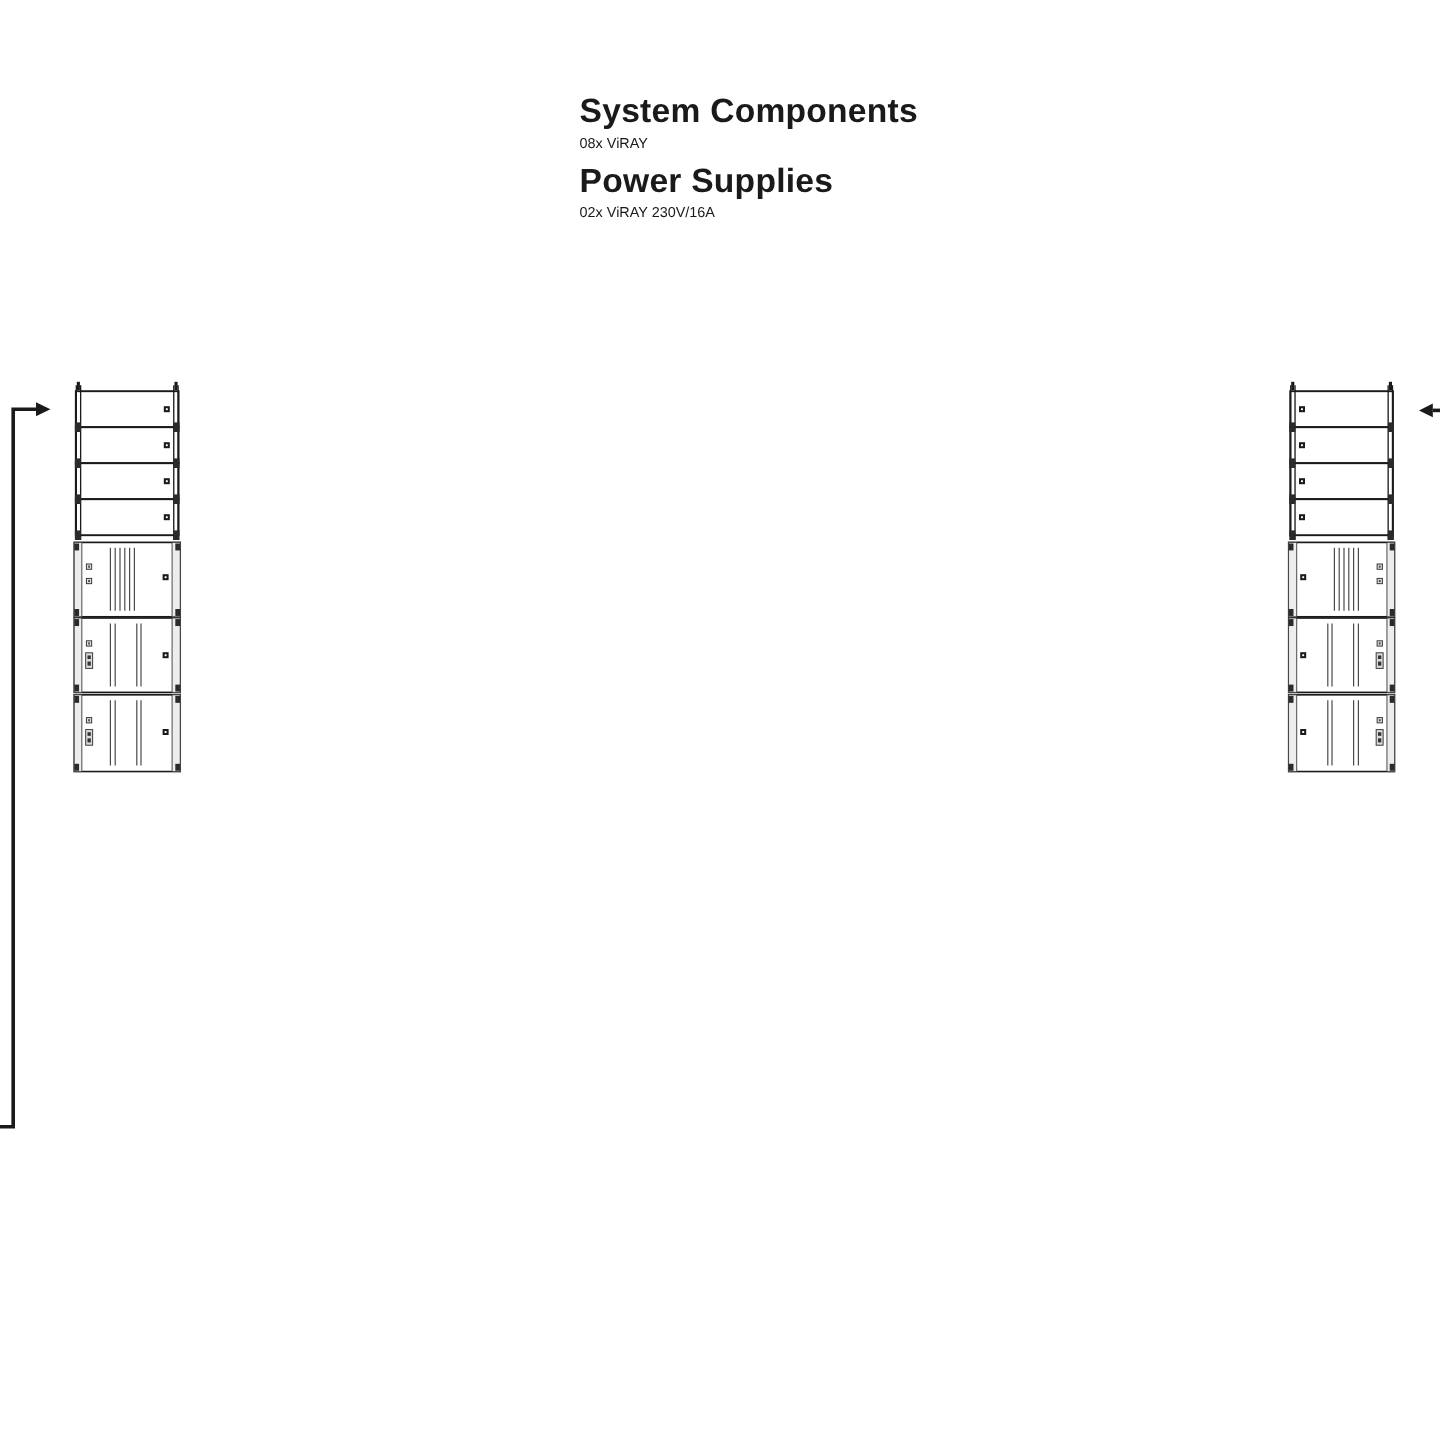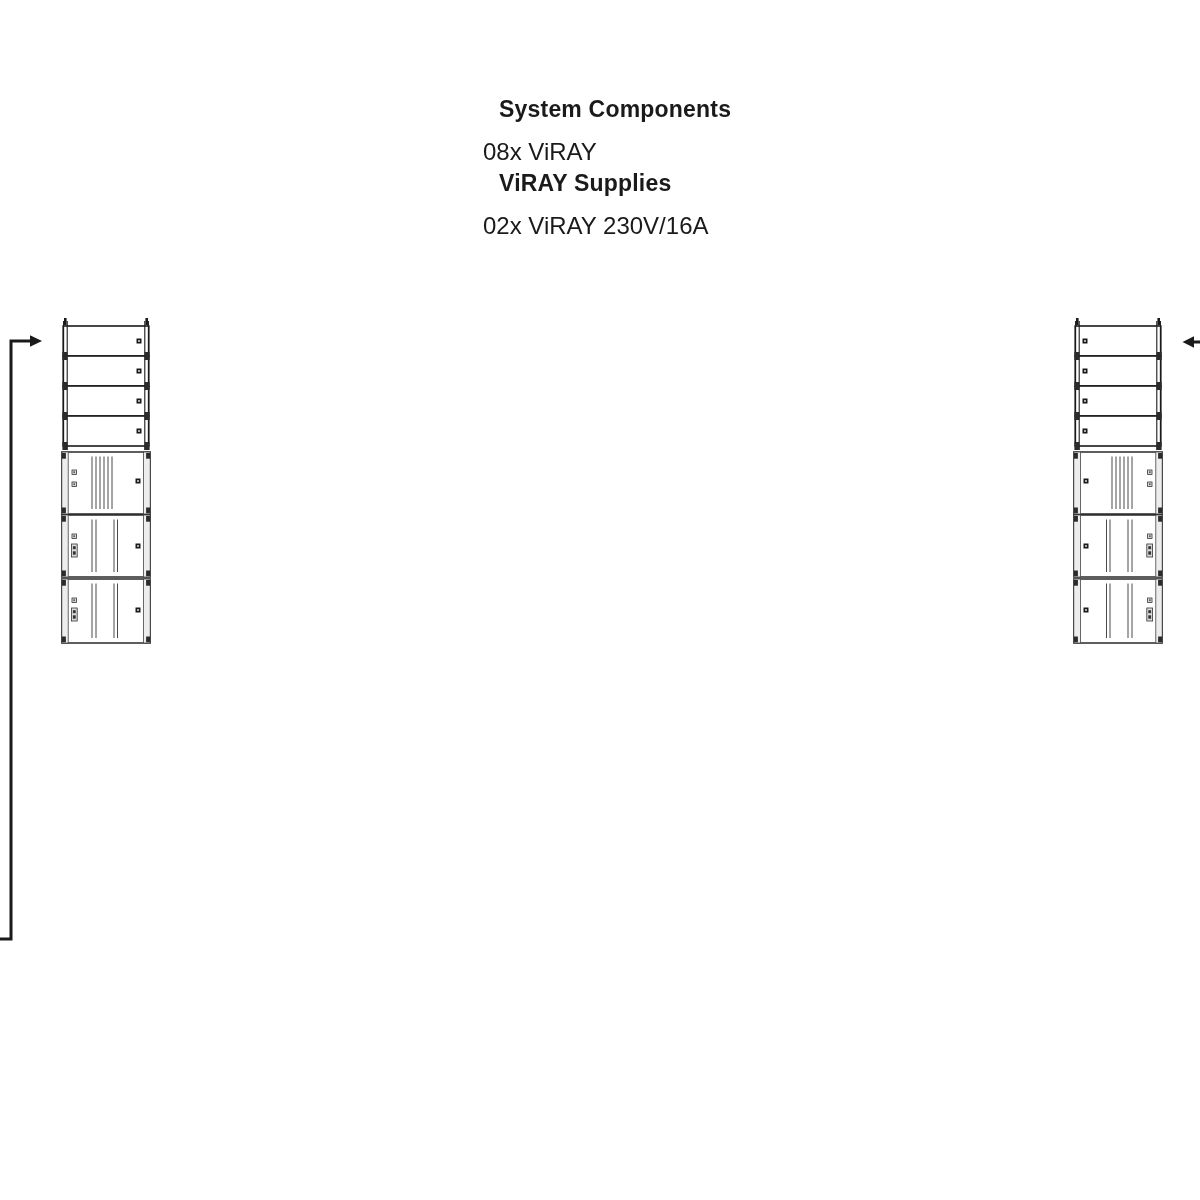--- a/index.html
+++ b/index.html
@@ -2,43 +2,43 @@
 <html><head>
 <meta charset="utf-8">
 <style>
   html,body{margin:0;padding:0;background:#fff;}
   .canvas{
     position:relative;width:1200px;height:1200px;background:#ffffff;
     overflow:hidden;font-family:"Liberation Sans", sans-serif;color:#1b1b1b;
   }
   .legend{position:absolute;left:483px;top:79px;}
   .legend h1,.legend h2{
-    font-size:23px;line-height:28px;font-weight:bold;margin:16px;color:#1a1a1a;
+    font-size:28px;line-height:28px;font-weight:bold;margin:0;color:#1a1a1a;
     letter-spacing:0.2px;
   }
   .legend h2{margin-top:5px;}
   .legend ul{margin:0;padding:0;list-style:none;}
-  .legend li{font-size:24px;line-height:25px;color:#1a1a1a;}
+  .legend li{font-size:12px;line-height:25px;color:#1a1a1a;}
   .stack{position:absolute;width:90px;height:326px;}
   #stack-left{left:61px;top:318px;}
   #stack-right{left:1073px;top:318px;}
   .mirrored{transform:scaleX(-1);}
   #arrows{position:absolute;left:0;top:0;pointer-events:none;}
 </style>
 </head>
 <body>
 
 <div class="canvas">
 
   <section class="legend">
     <h1>System Components</h1>
     <ul>
       <li>08x ViRAY</li>
     </ul>
-    <h2>ViRAY Supplies</h2>
+    <h2>Power Supplies</h2>
     <ul>
       <li>02x ViRAY 230V/16A</li>
     </ul>
   </section>
 
   <div id="stack-left" class="stack"><svg viewBox="0 0 90 326" width="90" height="326" xmlns="http://www.w3.org/2000/svg">
         <g>
     <rect x="2.2" y="8" width="85.6" height="30" fill="#fff" stroke="#1a1a1a" stroke-width="1.6"></rect>
     <g>
     <rect x="75.5" y="20.5" width="5" height="5" fill="#1a1a1a"></rect>

